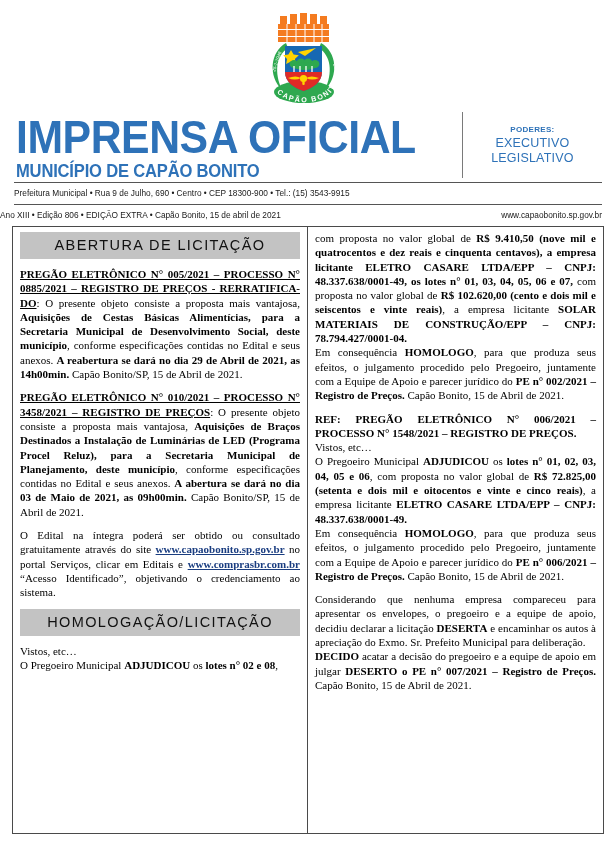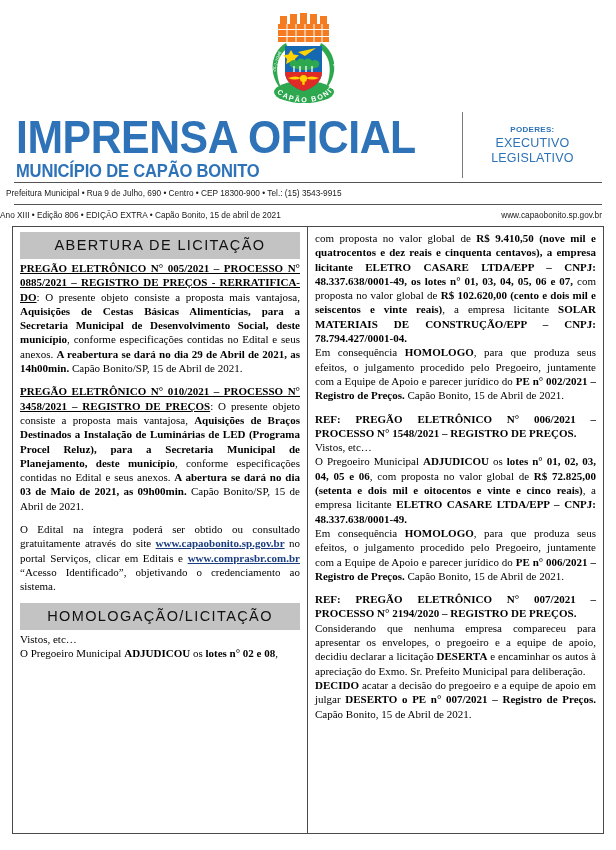--- a/index.html
+++ b/index.html
@@ -92,21 +92,21 @@
   .rule {
     height: 1px;
     background: #555;
     margin: 0 14px;
   }
   .imprint {
     font-family: "Liberation Sans", sans-serif;
     font-size: 8.3px;
     line-height: 9px;
     color: #1a1a1a;
-    padding: 6px 14px 6px 6px;
+    padding: 6px 14px 6px 14px;
     white-space: nowrap;
   }
   .editionline {
     display: flex;
     justify-content: space-between;
     font-family: "Liberation Sans", sans-serif;
     font-size: 8.3px;
     color: #1a1a1a;
     padding: 5px 14px 6px 0;
     white-space: nowrap;
@@ -130,21 +130,21 @@
   .col.left { border-right: 1px solid #4a4a4a; }
 
   .band {
     background: #c3c3c3;
     text-align: center;
     font-family: "Liberation Sans", sans-serif;
     font-size: 14.5px;
     letter-spacing: 1.4px;
     color: #111;
     padding: 5px 0 6px 0;
-    margin: 1px 0 2px 0;
+    margin: 1px 0 8px 0;
   }
 
   p.art {
     font-family: Liberation Serif, serif;
     font-size: 11px;
     line-height: 14.3px;
     text-align: justify;
     text-justify: inter-word;
     margin: 0 0 9px 0;
     hyphens: auto;
@@ -303,22 +303,19 @@
     </p>
     <p class="art tight">Vistos, etc…</p>
     <p class="art tight">
       <span>O Pregoeiro Municipal </span><b>ADJUDICOU</b><span> os </span><b>lotes n° 01, 02, 03, 04, 05 e 06</b><span>, com proposta no valor global de </span><b>R$ 72.825,00 (setenta e dois mil e oitocentos e vinte e cinco reais)</b><span>, a empresa licitante </span><b>ELETRO CASARE LTDA/EPP – CNPJ: 48.337.638/0001-49.</b>
     </p>
     <p class="art">
       <span> Em consequência </span><b>HOMOLOGO</b><span>, para que produza seus efeitos, o julgamento procedido pelo Pregoeiro, juntamente com a Equipe de Apoio e parecer jurídico do </span><b>PE n° 006/2021 – Registro de Preços.</b><span> Capão Bonito, 15 de Abril de 2021.</span>
     </p>
 
     <p class="art tight">
-      <b>REF: PREGÃO ELETRÔNICO N° 007/2021 – PROCESSO N° 2194/2020 – REGISTRO DE PREÇOS.</b>
-    </p>
-    <p class="art tight">
       <span>Considerando que nenhuma empresa compareceu para apresentar os envelopes, o pregoeiro e a equipe de apoio, decidiu declarar a licitação </span><b>DESERTA</b><span> e encaminhar os autos à apreciação do Exmo. Sr. Prefeito Municipal para deliberação.</span>
     </p>
     <p class="art tight">
       <b>DECIDO</b><span> acatar a decisão do pregoeiro e a equipe de apoio em julgar </span><b>DESERTO o PE n° 007/2021 – Registro de Preços.</b><span> Capão Bonito, 15 de Abril de 2021.</span>
     </p>
   </div>
 </div>
 
 </body></html>

